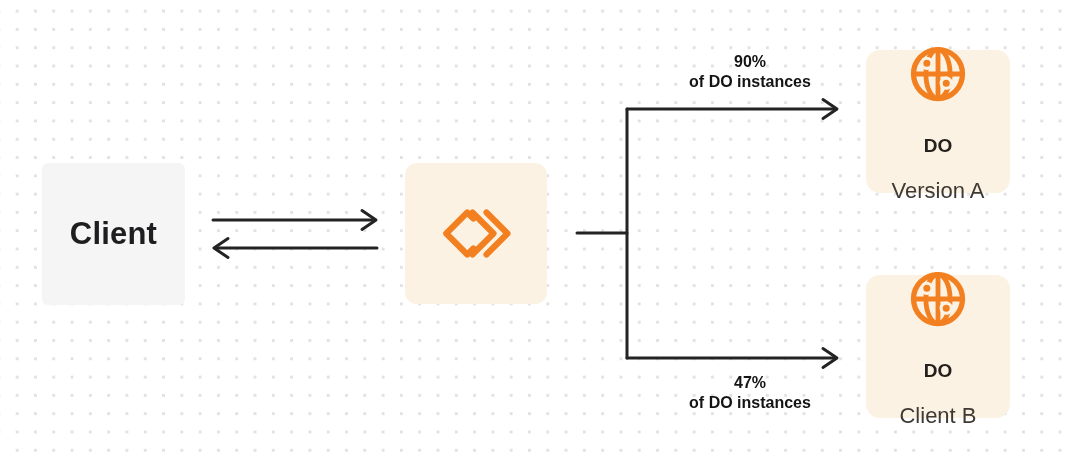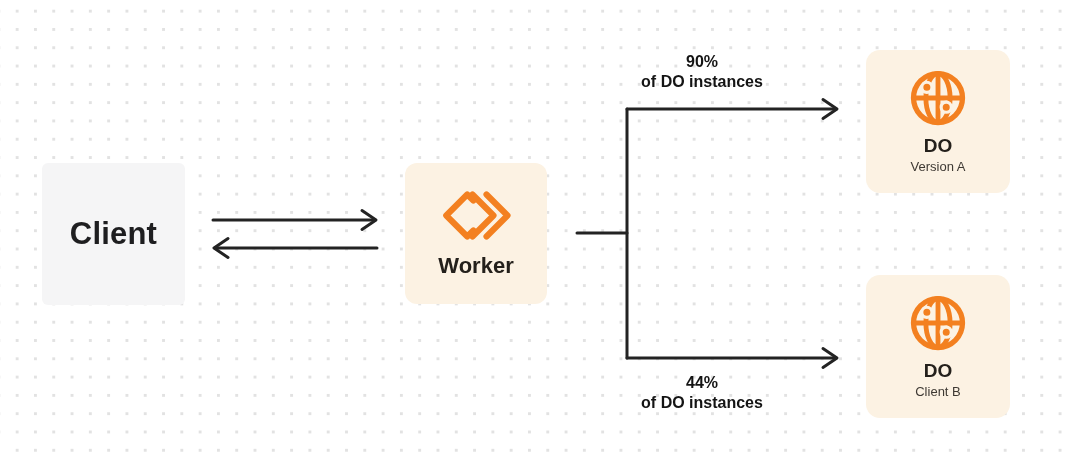--- a/index.html
+++ b/index.html
@@ -20,20 +20,21 @@
     inset: 0;
     pointer-events: none;
   }
   .node {
     position: absolute;
     display: flex;
     flex-direction: column;
     align-items: center;
     justify-content: center;
     box-sizing: border-box;
+    gap: 24px;
   }
   .node-client {
     left: 42px; top: 163px; width: 143px; height: 142px;
     background: #F5F5F6;
     border-radius: 6px;
   }
   .node-client .node-label {
     font-size: 31px; font-weight: 700; color: #1E1E20; letter-spacing: .2px;
   }
   .node-worker {
@@ -48,26 +49,26 @@
     left: 866px; width: 144px; height: 143px;
     background: #FCF2E3;
     border-radius: 14px;
   }
   .node-do-a { top: 50px; }
   .node-do-b { top: 275px; }
   .node-do .node-title {
     font-size: 19px; font-weight: 700; color: #24201B; margin-top: 6px; line-height: 21px;
   }
   .node-do .node-subtitle {
-    font-size: 13px; font-weight: 400; color: #3E3933; line-height: 21px;
+    font-size: 22px; font-weight: 400; color: #3E3933; line-height: 21px;
   }
   .pct-label {
     position: absolute;
     width: 220px;
-    left: 592px;
+    left: 640px;
     text-align: center;
     font-size: 16px;
     font-weight: 700;
     color: #141414;
     line-height: 20px;
   }
   .pct-label-top { top: 52px; }
   .pct-label-bottom { top: 373px; }
   .icon-wrap { display: flex; align-items: center; justify-content: center; }
 </style>
@@ -99,30 +100,29 @@
   </div>
 
   <div class="node node-worker">
     <span class="icon-wrap">
       <svg width="70" height="53" viewBox="0 0 80 60" fill="none" stroke="#F38020" stroke-width="7" stroke-linecap="round" stroke-linejoin="round">
         <path d="M37 13 L30 6 L6 30 L30 54 L37 47"></path>
         <path d="M36 6 L60 30 L36 54"></path>
         <path d="M52 6 L76 30 L52 54"></path>
       </svg>
     </span>
-    <span class="node-label">Worker</span>
   </div>
 
   <div class="pct-label pct-label-top">
     <div>90%</div>
     <div>of DO instances</div>
   </div>
 
   <div class="pct-label pct-label-bottom">
-    <div>44%</div>
+    <div>47%</div>
     <div>of DO instances</div>
   </div>
 
   <div class="node node-do node-do-a">
     <span class="icon-wrap">
       <svg width="62" height="62" viewBox="0 0 64 64">
         <g fill="none" stroke="#F38020" stroke-linecap="round">
           <circle cx="32" cy="32" r="25.25" stroke-width="5.5"></circle>
           <line x1="8" y1="32" x2="56" y2="32" stroke-width="5"></line>
           <line x1="32" y1="7" x2="32" y2="57" stroke-width="5"></line>

